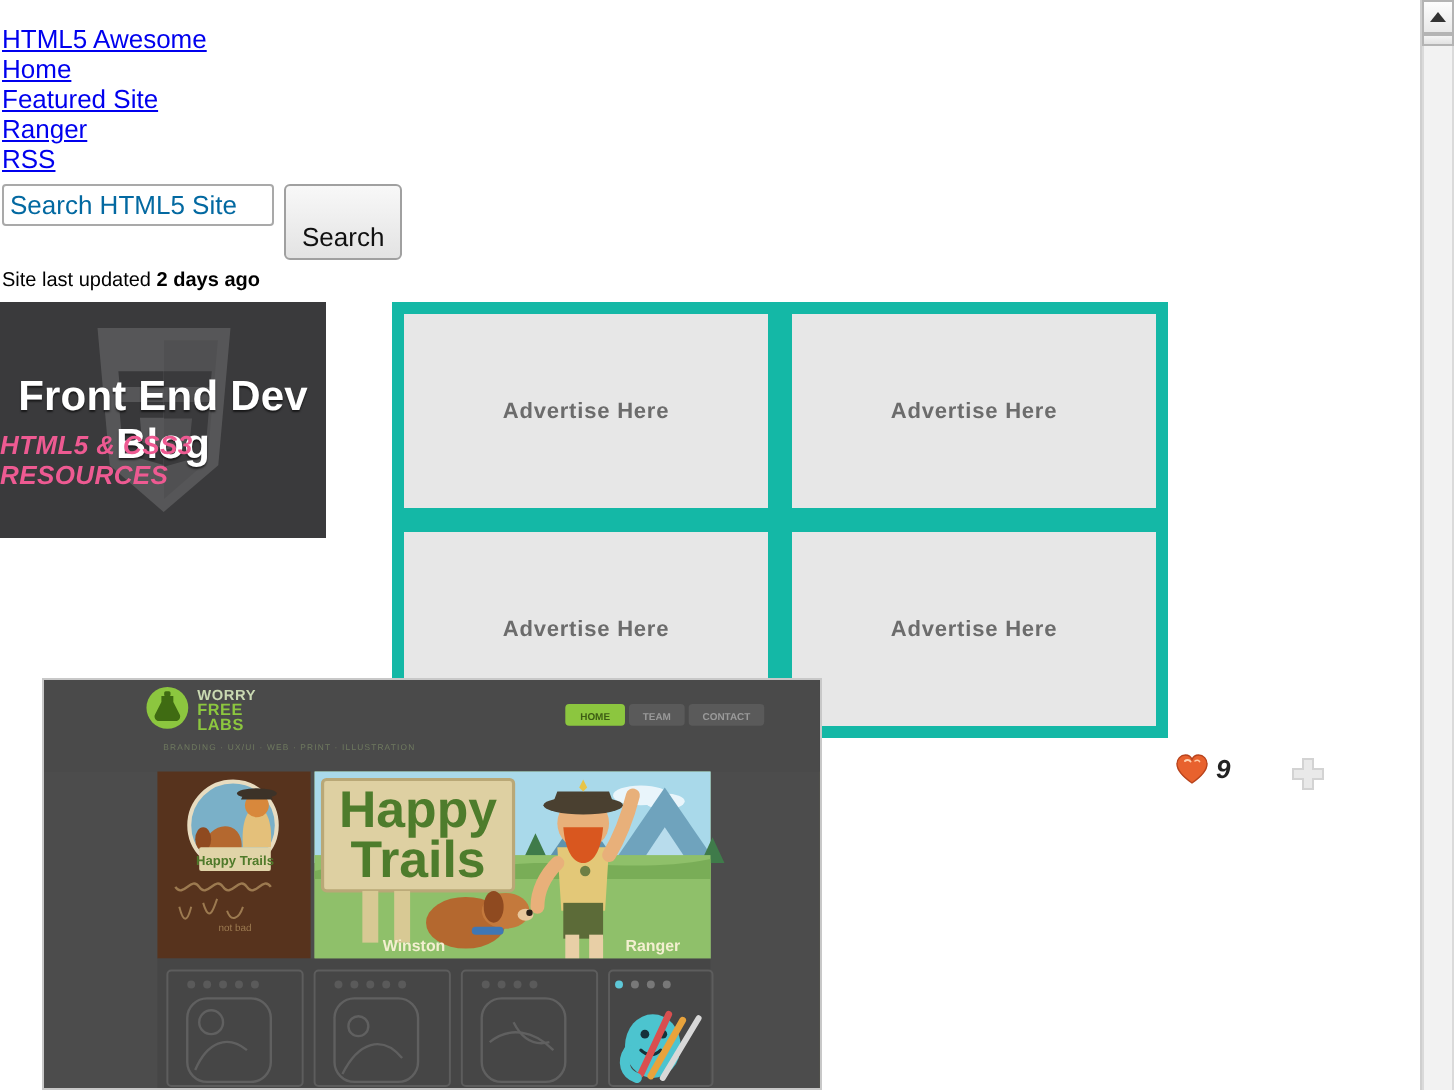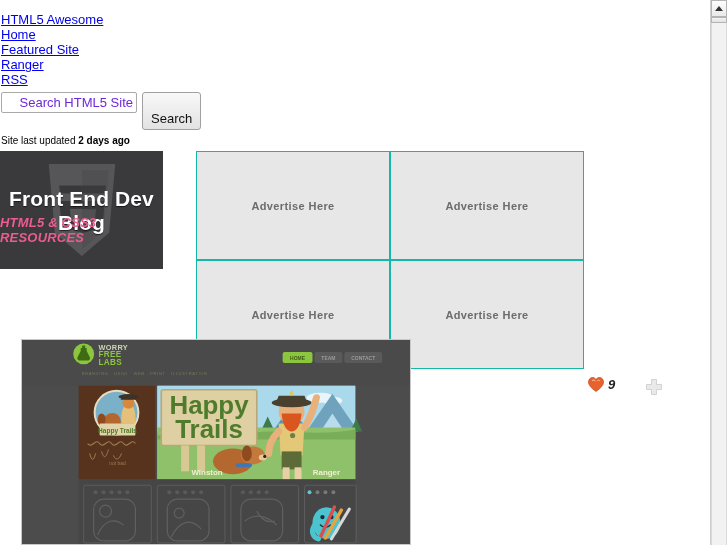--- a/index.html
+++ b/index.html
@@ -52,24 +52,23 @@
     gap: 5px;
   }
   .search-input {
     width: 128px;
     height: 15px;
     font-size: 13px;
     font-family: "Liberation Sans", sans-serif;
     padding: 2px 3px;
     border: 1px solid #a9a9a9;
     background: #ffffff;
-    color: #6d28d9;
+    color: #0369a1;
     border-radius: 2px;
     box-sizing: content-box;
-    text-align: right;
   }
   .search-btn {
     font-size: 13px;
     font-family: "Liberation Sans", sans-serif;
     padding: 18px 8px;
     height: 21px;
     border: 1px solid #a0a0a0;
     border-radius: 3px;
     background: linear-gradient(#f8f8f8, #e3e3e3);
     color: #111111;
@@ -139,21 +138,21 @@
     left: 196px;
     top: 0;
     width: 388px;
     height: 218px;
     display: grid;
     grid-template-columns: 1fr 1fr;
     grid-template-rows: 1fr 1fr;
   }
   .adbox {
     background: #e7e7e7;
-    border: 1px solid #14b8a6;
+    border: 6px solid #14b8a6;
     box-sizing: border-box;
     display: flex;
     align-items: center;
     justify-content: center;
     color: #6c6c6c;
     font-size: 11px;
     font-weight: bold;
     letter-spacing: 0.4px;
     cursor: pointer;
   }

